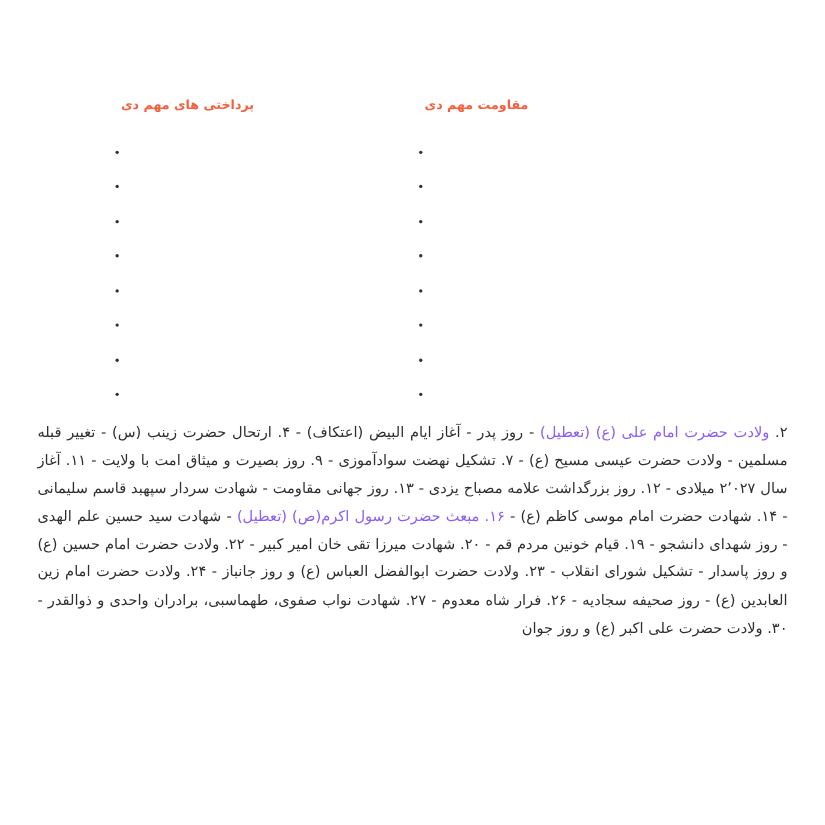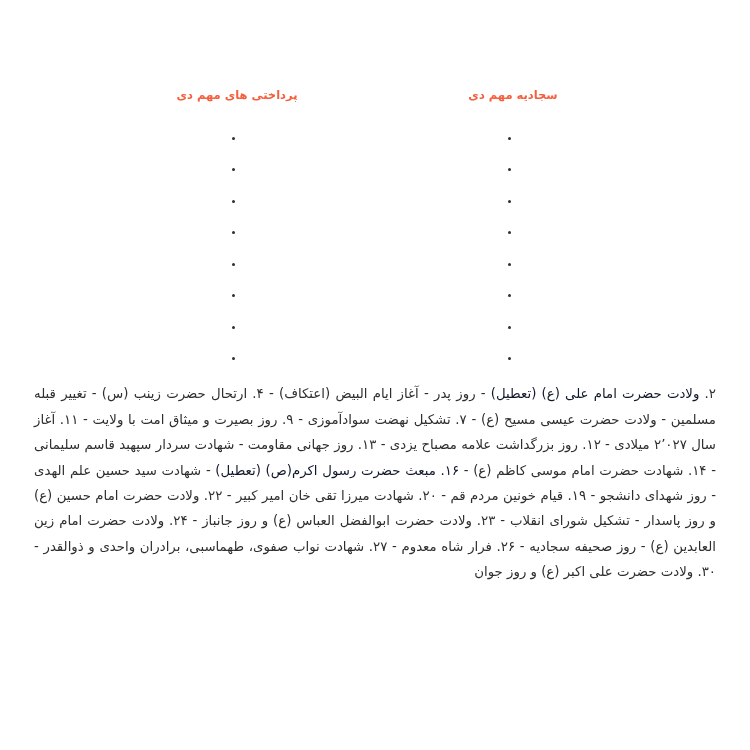--- a/index.html
+++ b/index.html
@@ -31,21 +31,21 @@
     flex-direction: row;
     justify-content: center;
     gap: 22px;
     padding: 0 110px;
     box-sizing: border-box;
   }
   .col {
     flex: 1 1 0;
     display: flex;
     flex-direction: column;
-    align-items: center;
+    align-items: flex-end;
   }
   .col-title {
     color: #f4603e;
     font-size: 11.5px;
     font-weight: bold;
     text-align: center;
     letter-spacing: 0;
     margin-bottom: 11px;
     direction: rtl;
   }
@@ -77,32 +77,32 @@
     direction: rtl;
     text-align: justify;
     text-align-last: right;
     font-size: 13.3px;
     line-height: 25.4px;
     color: #2e2e2e;
     padding: 0 10px;
     box-sizing: border-box;
   }
   .hl {
-    color: #0f172a;
+    color: #8b5cf6;
   }
 </style>
 </head>
 <body>
 
 <div class="page">
 
   <div class="planner">
 
     <div class="col">
-      <div class="col-title">سجادیه مهم دی</div>
+      <div class="col-title">مقاومت مهم دی</div>
       <div class="lines">
         <div class="dotrow first"></div>
         <div class="dotrow"></div>
         <div class="dotrow"></div>
         <div class="dotrow"></div>
         <div class="dotrow"></div>
         <div class="dotrow"></div>
         <div class="dotrow"></div>
         <div class="dotrow"></div>
       </div>

